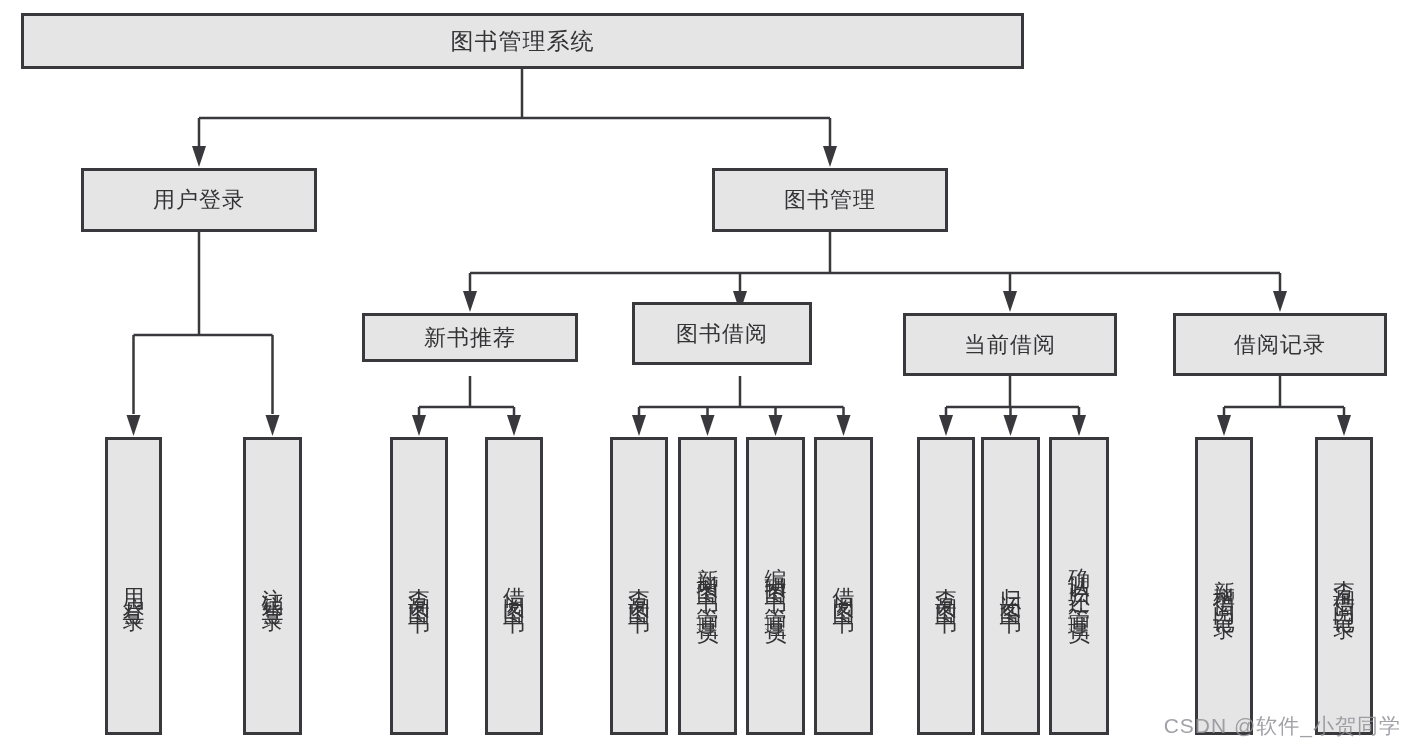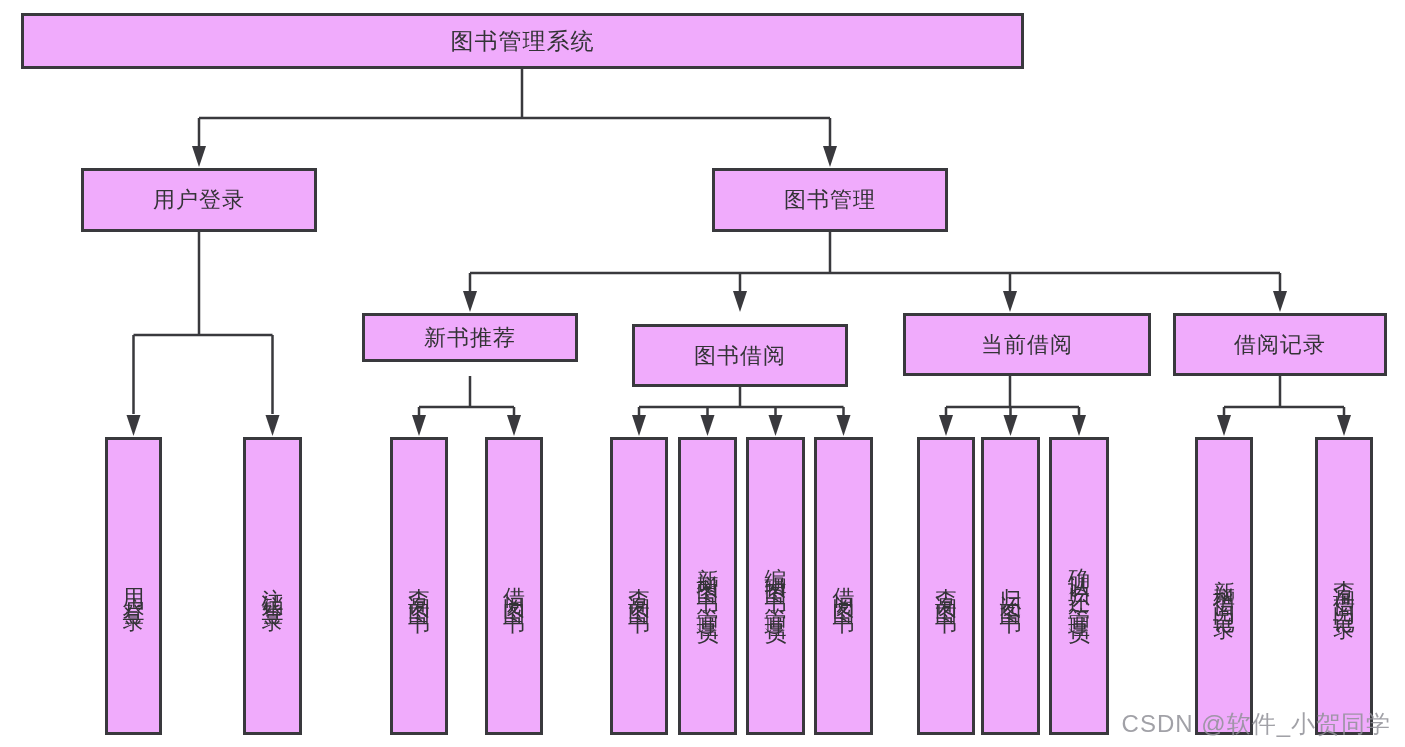--- a/index.html
+++ b/index.html
@@ -13,43 +13,43 @@
   }
   svg.connectors {
     position: absolute;
     left: 0; top: 0;
     width: 1405px; height: 747px;
     z-index: 1;
   }
   .node {
     position: absolute;
     box-sizing: border-box;
-    background: #f0abfc;
+    background: #e5e5e5;
     border: 3px solid #39393d;
     display: flex;
     align-items: center;
     justify-content: center;
     z-index: 2;
     color: #333336;
   }
   .h-node { font-size: 22px; letter-spacing: 1px; }
   .root-node { font-size: 23px; }
   .v-node span {
     writing-mode: vertical-rl;
     text-orientation: mixed;
     font-size: 22px;
     letter-spacing: 8px;
     line-height: 1;
     white-space: nowrap;
   }
   .watermark {
     position: absolute;
-    right: 14px;
+    right: 4px;
     bottom: 7px;
-    font-size: 24px;
+    font-size: 21px;
     color: rgba(145, 145, 152, 0.85);
     letter-spacing: 1px;
     z-index: 3;
     white-space: nowrap;
   }
 </style>
 </head>
 <body>
 
 <div class="canvas">
@@ -111,24 +111,24 @@
   <div class="node h-node" style="left:81px; top:168px; width:236px; height:64px;">
     <span>用户登录</span>
   </div>
   <div class="node h-node" style="left:712px; top:168px; width:236px; height:64px;align-items:center;">
     <span>图书管理</span>
   </div>
 
   <div class="node h-node" style="left:362px; top:313px; width:216px; height:49px;">
     <span>新书推荐</span>
   </div>
-  <div class="node h-node" style="left:632px; top:324px; width:216px; height:63px;">
+  <div class="node h-node" style="left:632px; top:302px; width:180px; height:63px;">
     <span>图书借阅</span>
   </div>
-  <div class="node h-node" style="left:903px; top:313px; width:248px; height:63px;">
+  <div class="node h-node" style="left:903px; top:313px; width:214px; height:63px;">
     <span>当前借阅</span>
   </div>
   <div class="node h-node" style="left:1173px; top:313px; width:214px; height:63px;">
     <span>借阅记录</span>
   </div>
 
   <div class="node v-node" style="left:105px; top:437px; width:57px; height:298px;">
     <span>用户登录</span>
   </div>
   <div class="node v-node" style="left:243px; top:437px; width:59px; height:298px;">

